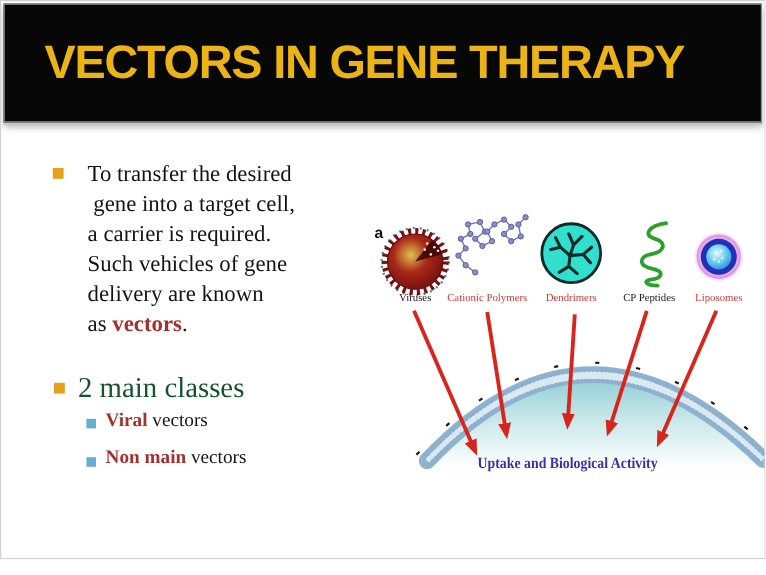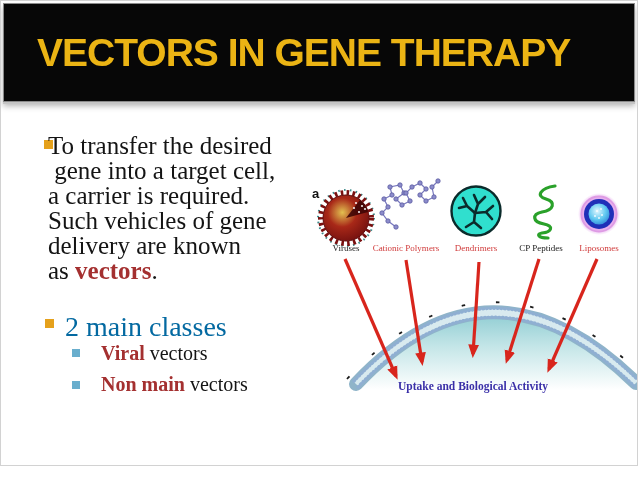--- a/index.html
+++ b/index.html
@@ -19,31 +19,31 @@
   .title-bar h1 {
     font-family:"Liberation Sans","DejaVu Sans",sans-serif;
     font-weight:700; font-size:39px; letter-spacing:-1px;
     color:#EBB414; white-space:nowrap;
   }
   
   .sq { position:absolute; display:block; }
   .sq.orange { width:9px; height:9px; background:#E5A11C; }
   .sq.blue   { width:8px; height:8px; background:#69AECD; }
   .para {
-    position:absolute; left:47px; top:132px; width:262px;
-    font-size:25px; line-height:25px; color:#141414;
+    position:absolute; left:72px; top:132px; width:262px;
+    font-size:19px; line-height:25px; color:#141414;
     white-space:pre-line;
   }
   .hl { font-weight:700; color:#A43030; }
   .b2-text {
     position:absolute; left:64px; top:310px;
-    font-size:28px; color:#0369a1; white-space:nowrap;
+    font-size:24px; color:#14532d; white-space:nowrap;
   }
   .sub-text {
-    position:absolute; left:100px; font-size:20px; color:#141414; white-space:nowrap;
+    position:absolute; left:87px; font-size:16px; color:#141414; white-space:nowrap;
   }
   .sub-text.s1 { top:341px; }
   .sub-text.s2 { top:372px; }
   
   .figure { position:absolute; left:300px; top:155px; width:338px; height:250px; }
   .fig-label { font-family:"Liberation Serif","DejaVu Serif",serif; font-size:9px; }
   .fig-caption { font-family:"Liberation Serif","DejaVu Serif",serif; font-size:13px; font-weight:700; fill:#3A30A8; }
   .panel-a { font-family:"Liberation Sans","DejaVu Sans",sans-serif; font-size:13px; font-weight:700; fill:#111; }
   .arrow { stroke:#D8251C; stroke-width:3.2; }
 </style>

